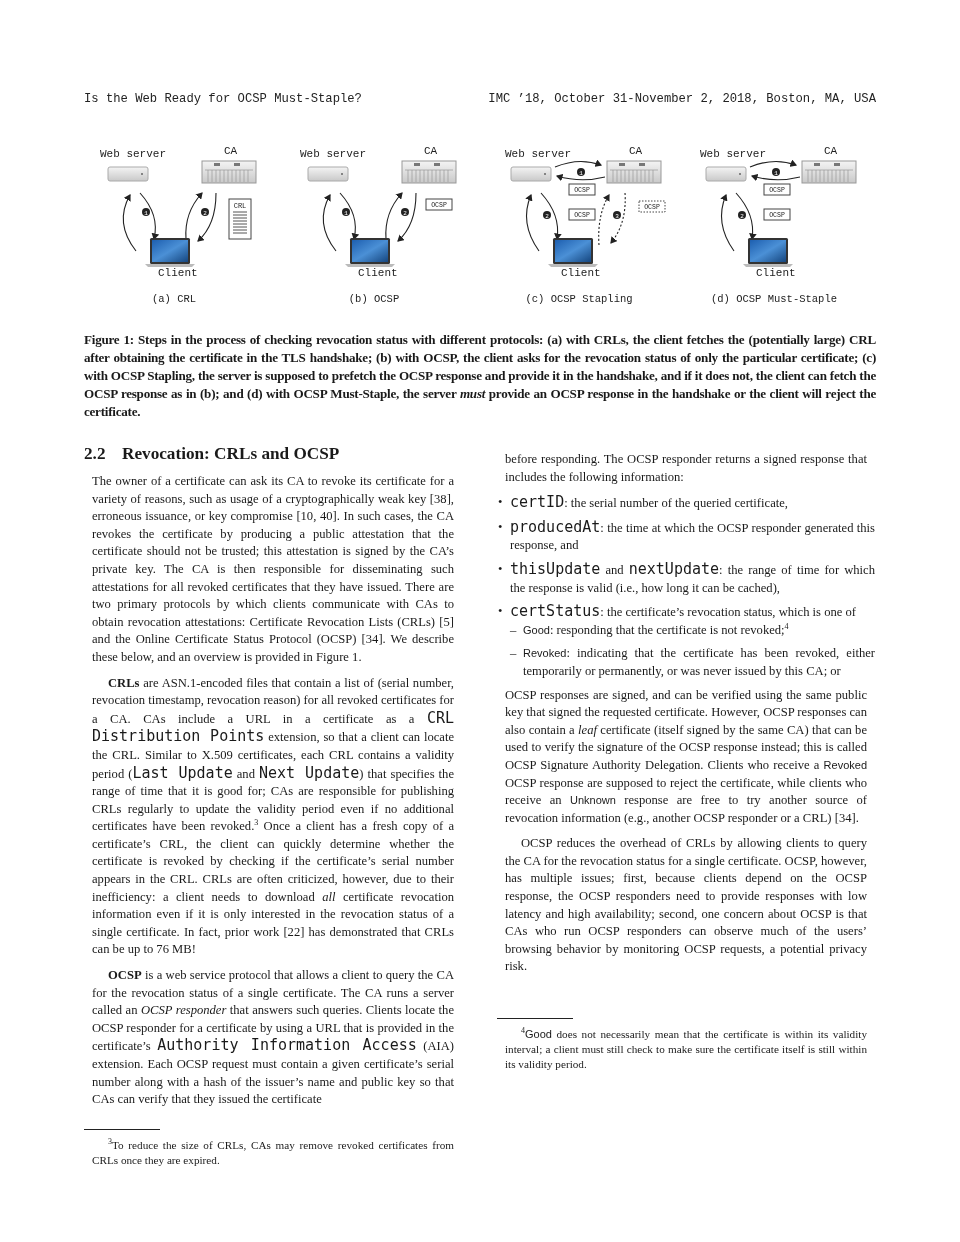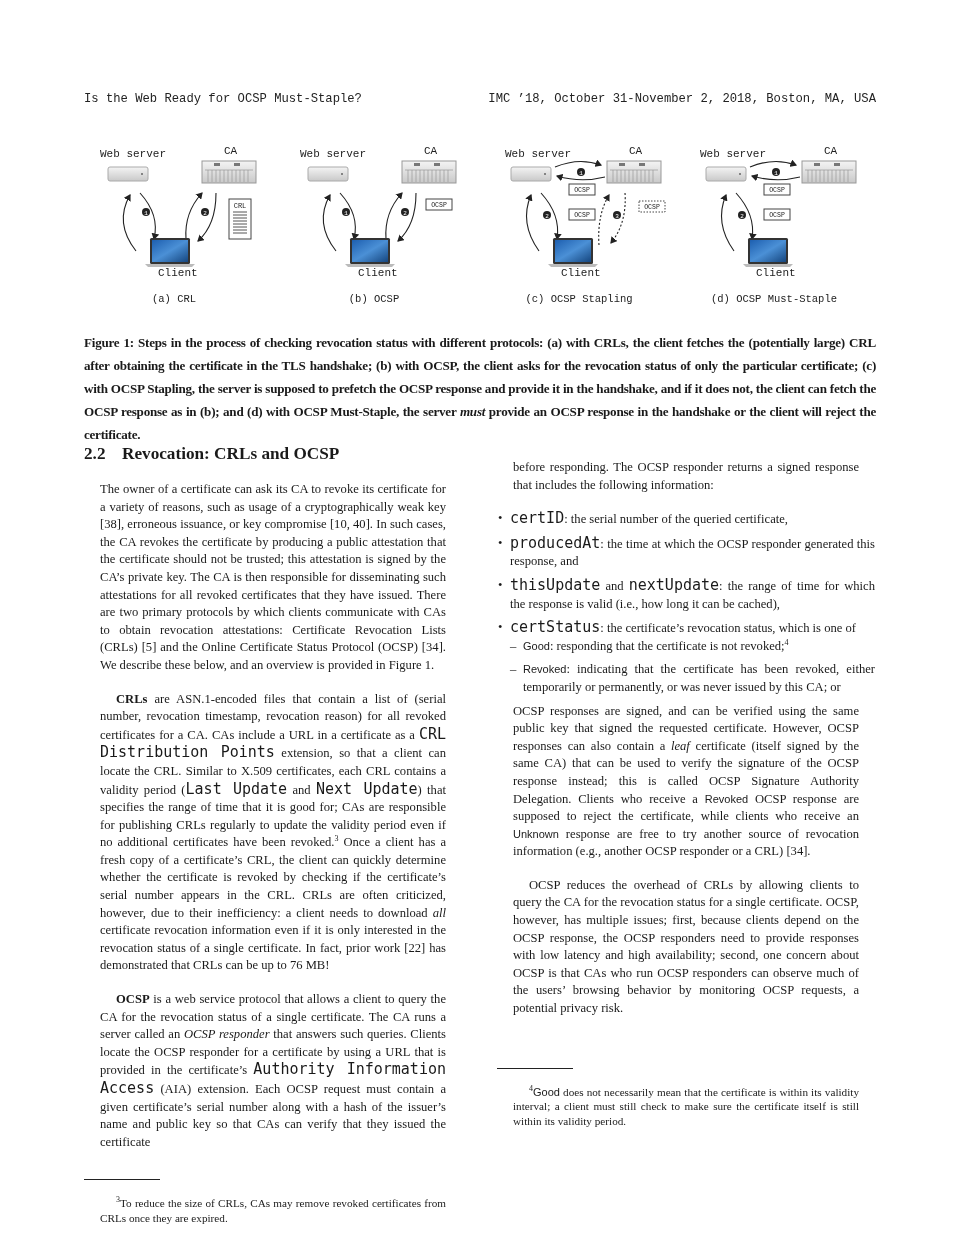--- a/index.html
+++ b/index.html
@@ -11,26 +11,26 @@
   .running-head { position: absolute; top: 92px; left: 84px; right: 84px; height: 16px;
     font-size: 12.2px; display: flex; justify-content: space-between; color: #222; }
 
   .figure { position: absolute; top: 143px; left: 84px; width: 792px; height: 170px; }
   .panel { position: absolute; top: 0; width: 198px; height: 170px; }
   .panel svg { position: absolute; left: 0; top: 0; }
   .panel .lbl { position: absolute; font-size: 11px; color: #222; white-space: nowrap; }
   .panel .sub { position: absolute; top: 150px; left: 0; width: 180px; text-align: center; font-size: 10.5px; color: #222; }
 
   .caption { position: absolute; top: 331px; left: 84px; width: 792px; font-weight: bold;
-    font-size: 13.1px; line-height: 23px; text-align: justify; letter-spacing: -0.25px; }
+    font-size: 13.1px; line-height: 18px; text-align: justify; letter-spacing: -0.25px; }
 
   .col { position: absolute; top: 443px; width: 378px; font-size: 12.6px; line-height: 17.6px; text-align: justify; }
   .col-left { left: 84px; }
   .col-right { left: 497px; }
-  .col p { margin: 16px; }
+  .col p { margin: 8px; }
   .indent { text-indent: 16px; }
   h2 { font-size: 17.2px; font-weight: bold; margin: 0 0 2px 0; line-height: 22px; }
   h2 .num { display: inline-block; width: 38px; }
   sup { font-size: 8px; line-height: 0; }
   ul.bullets { list-style: none; padding: 0; margin: 8px 0 0 0; }
   ul.bullets > li { position: relative; padding-left: 13px; margin-bottom: 6px; }
   ul.bullets > li::before { content: "•"; position: absolute; left: 1px; top: 0; }
   ul.dashes { list-style: none; padding: 0; margin: 0; }
   ul.dashes > li { position: relative; padding-left: 13px; margin-bottom: 6px; }
   ul.dashes > li::before { content: "–"; position: absolute; left: 0; }

